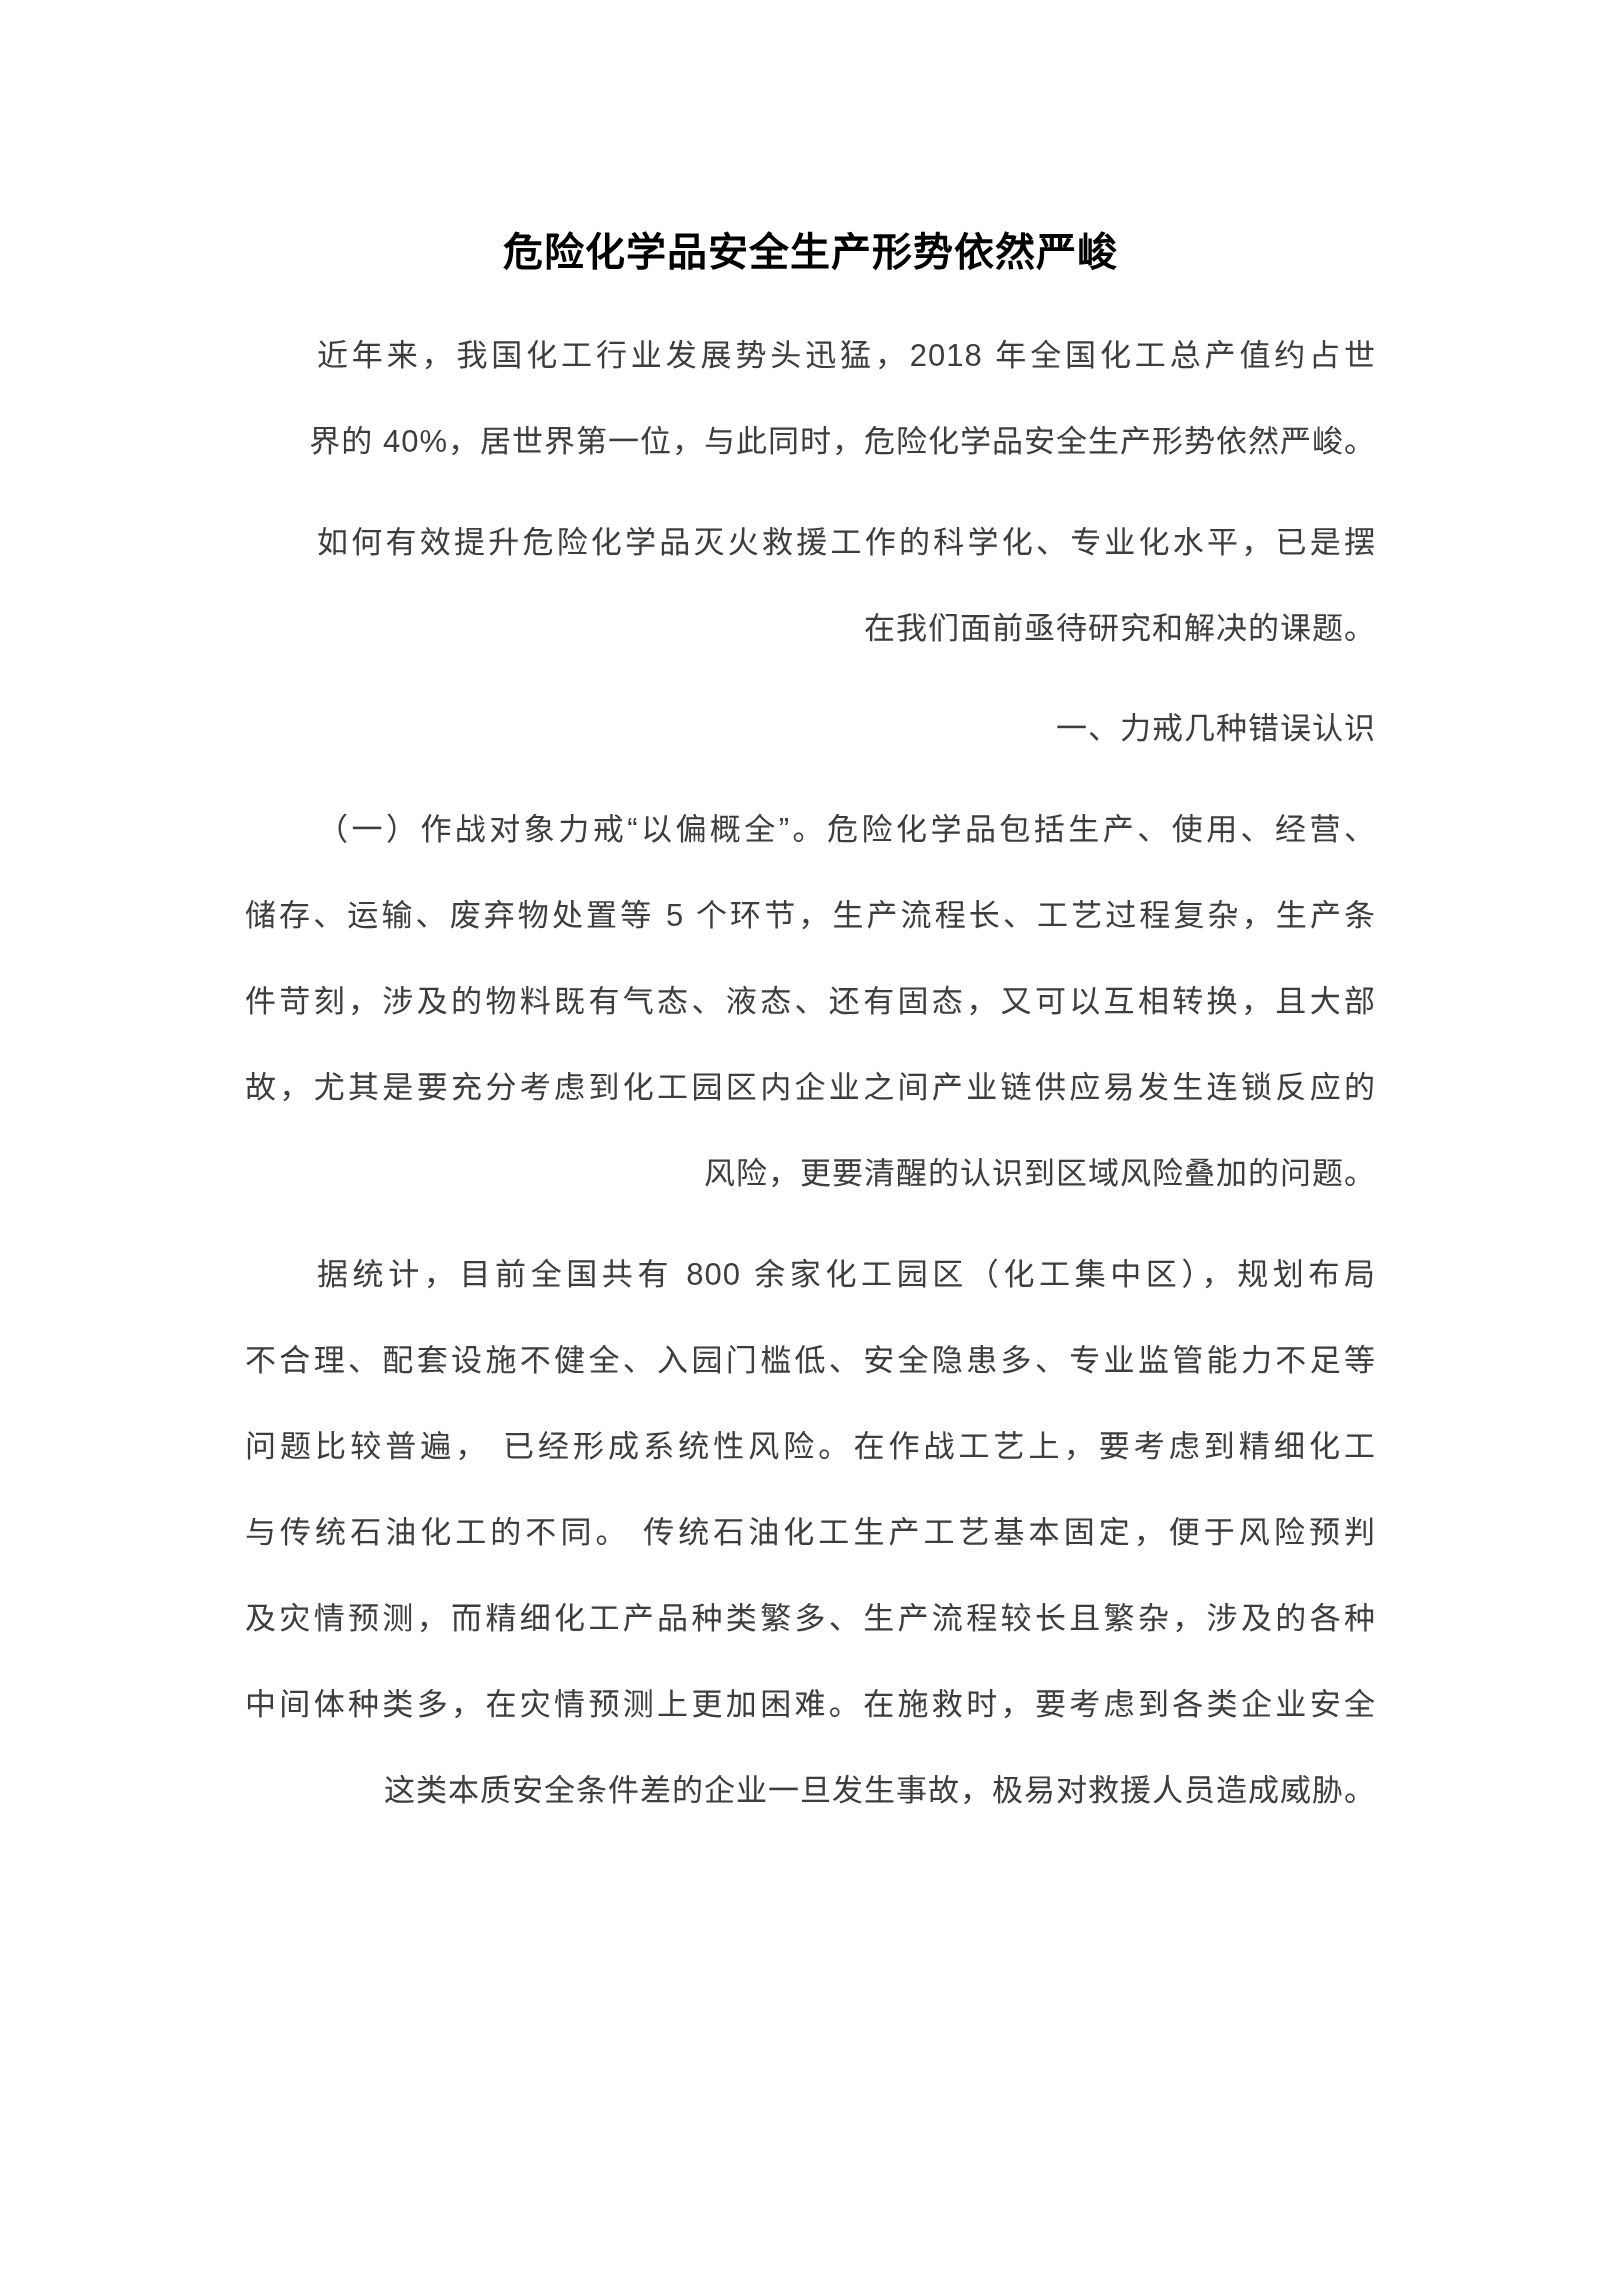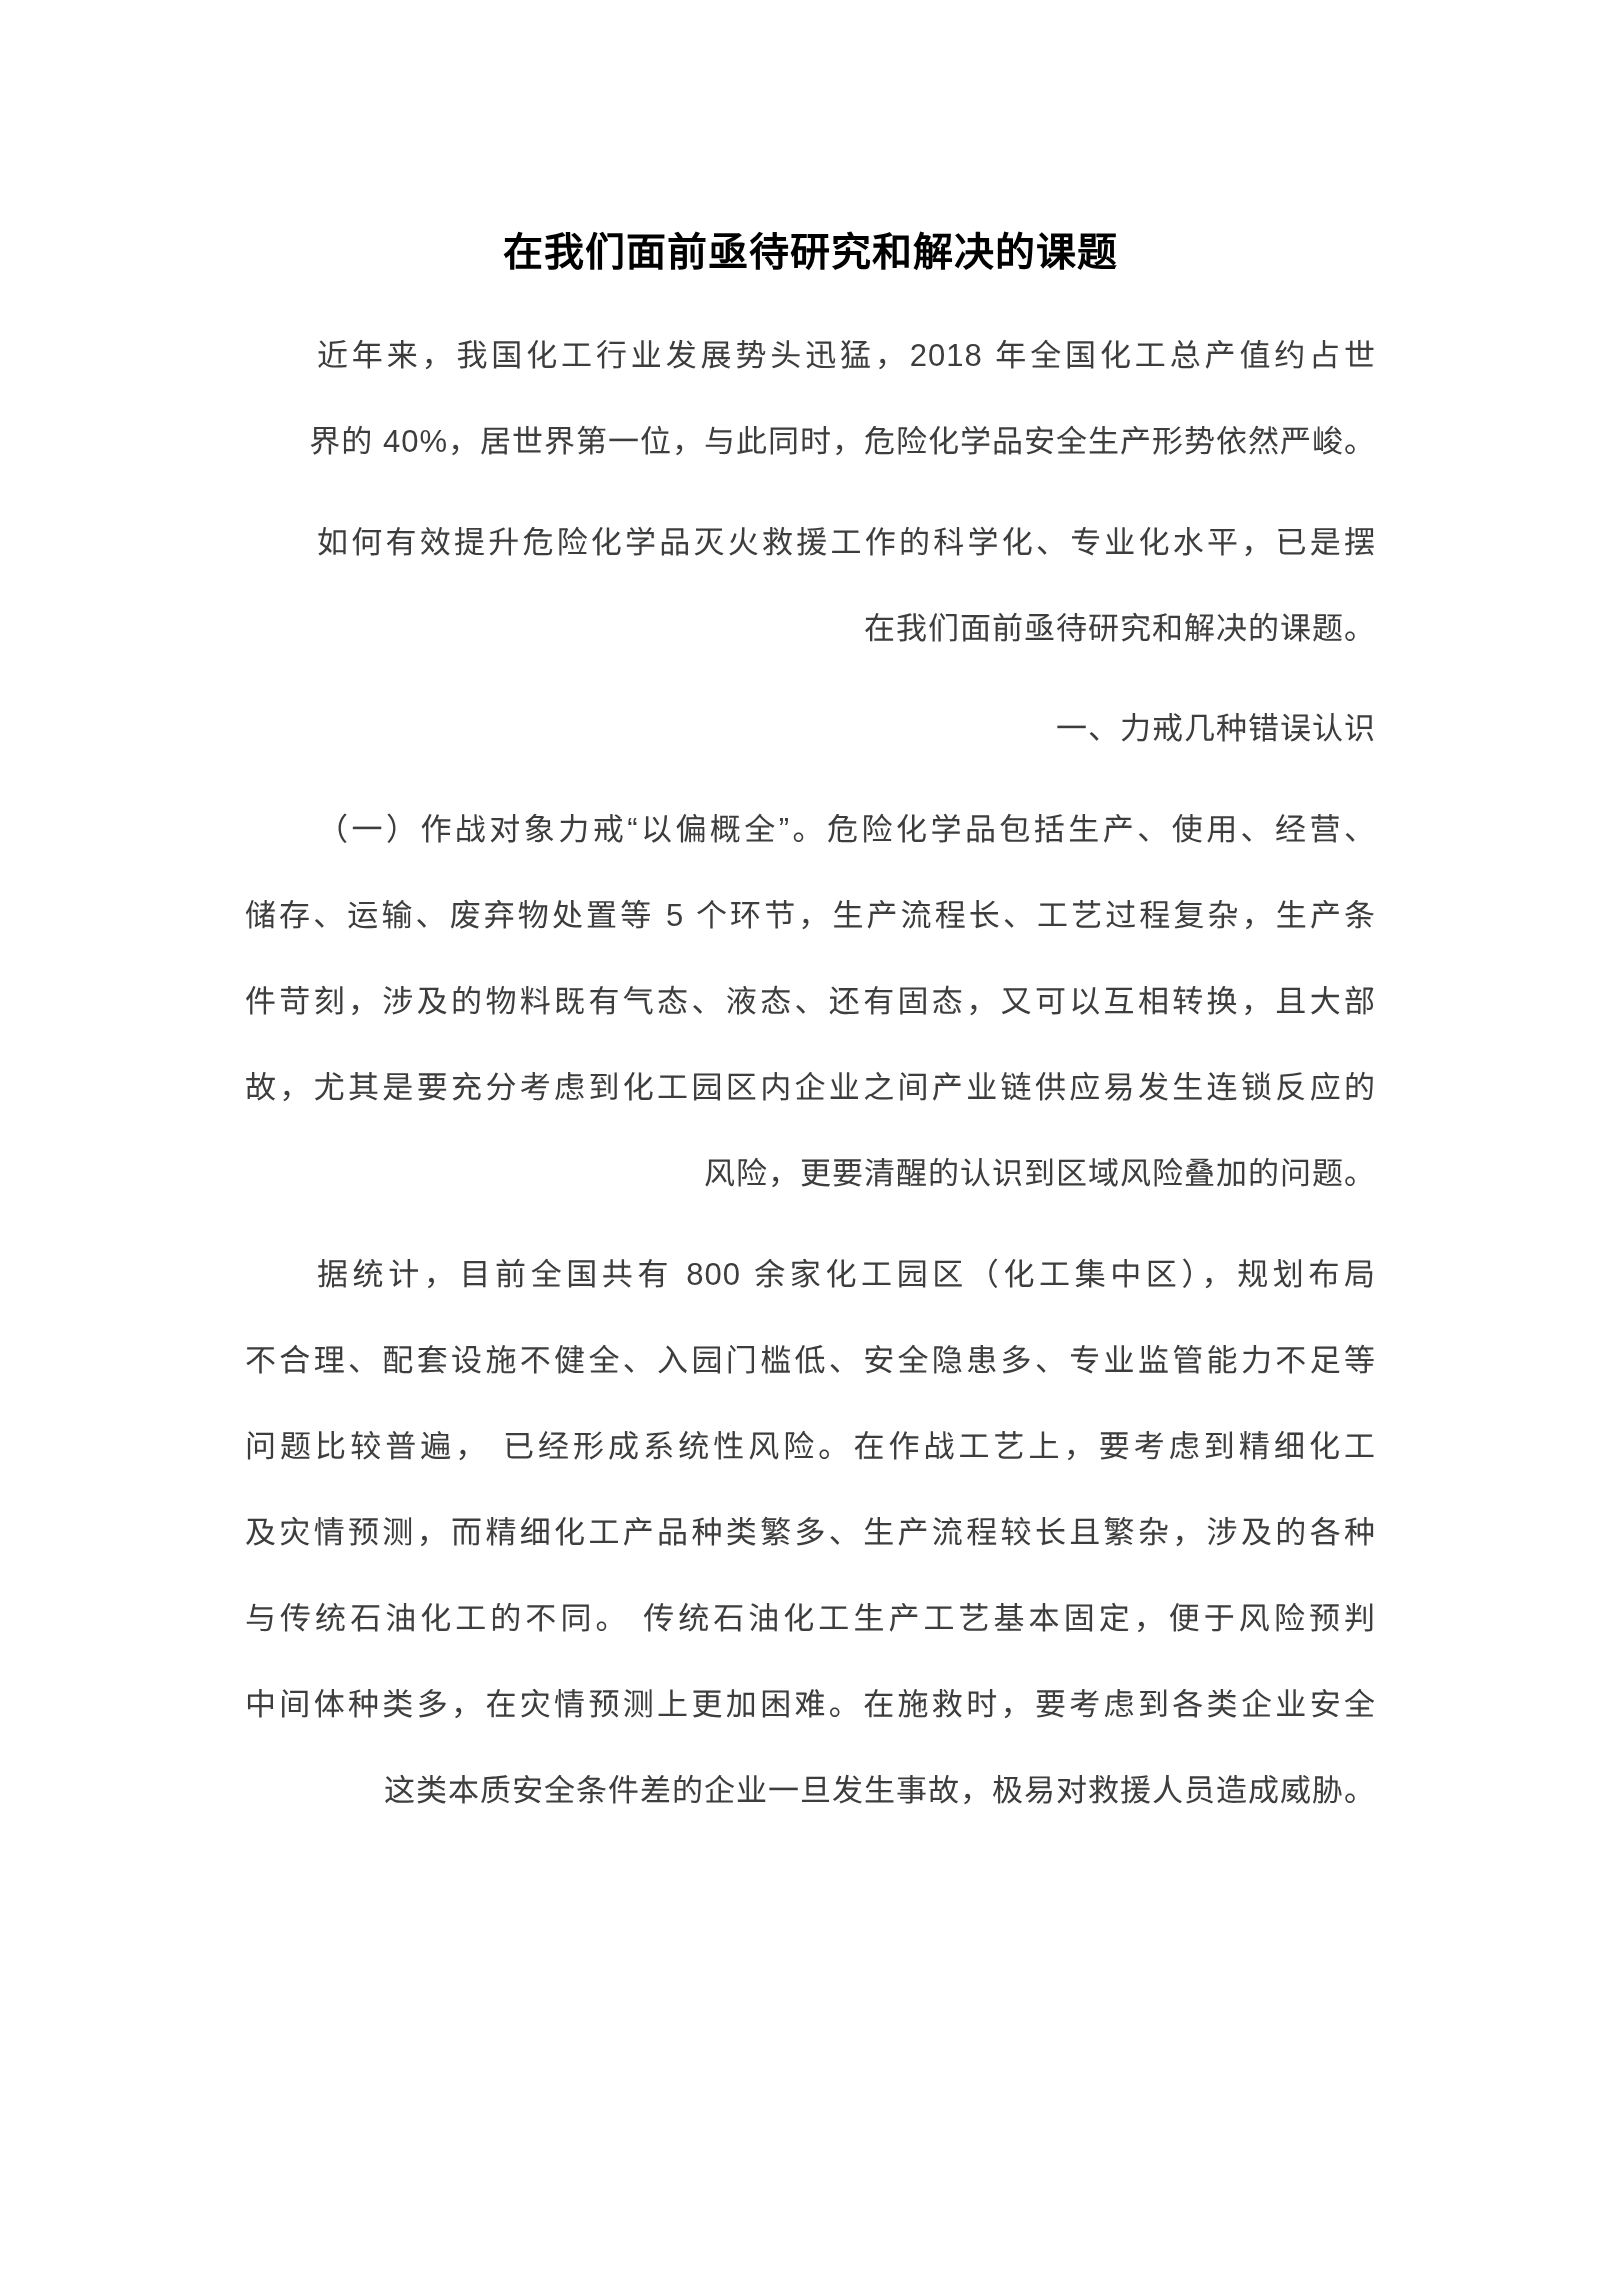--- a/index.html
+++ b/index.html
@@ -40,21 +40,21 @@
   .line.fill{
     text-align:justify;
     text-align-last:justify;
     text-justify:inter-character;
   }
 </style>
 </head>
 <body>
 
 <div class="page">
-  <h1 class="title">在我们面前亟待研究和解决的课题</h1>
+  <h1 class="title">危险化学品安全生产形势依然严峻</h1>
   <div class="doc-body">
       <div class="para body">
         <div class="line first fill">近年来，我国化工行业发展势头迅猛，2018 年全国化工总产值约占世</div>
         <div class="line">界的 40%，居世界第一位，与此同时，危险化学品安全生产形势依然严峻。</div>
       </div>
       <div class="para body">
         <div class="line first fill">如何有效提升危险化学品灭火救援工作的科学化、专业化水平，已是摆</div>
         <div class="line">在我们面前亟待研究和解决的课题。</div>
       </div>
       <div class="para heading">
@@ -64,20 +64,20 @@
         <div class="line first fill">（一）作战对象力戒“以偏概全”。危险化学品包括生产、使用、经营、</div>
         <div class="line fill">储存、运输、废弃物处置等 5 个环节，生产流程长、工艺过程复杂，生产条</div>
         <div class="line fill">件苛刻，涉及的物料既有气态、液态、还有固态，又可以互相转换，且大部</div>
         <div class="line fill">故，尤其是要充分考虑到化工园区内企业之间产业链供应易发生连锁反应的</div>
         <div class="line">风险，更要清醒的认识到区域风险叠加的问题。</div>
       </div>
       <div class="para body">
         <div class="line first fill">据统计，目前全国共有 800 余家化工园区（化工集中区），规划布局</div>
         <div class="line fill">不合理、配套设施不健全、入园门槛低、安全隐患多、专业监管能力不足等</div>
         <div class="line fill">问题比较普遍， 已经形成系统性风险。在作战工艺上，要考虑到精细化工</div>
+        <div class="line fill">与传统石油化工的不同。 传统石油化工生产工艺基本固定，便于风险预判</div>
         <div class="line fill">及灾情预测，而精细化工产品种类繁多、生产流程较长且繁杂，涉及的各种</div>
-        <div class="line fill">与传统石油化工的不同。 传统石油化工生产工艺基本固定，便于风险预判</div>
         <div class="line fill">中间体种类多，在灾情预测上更加困难。在施救时，要考虑到各类企业安全</div>
         <div class="line">这类本质安全条件差的企业一旦发生事故，极易对救援人员造成威胁。</div>
       </div>
     </div>
 </div>
 
 
 </body></html>

